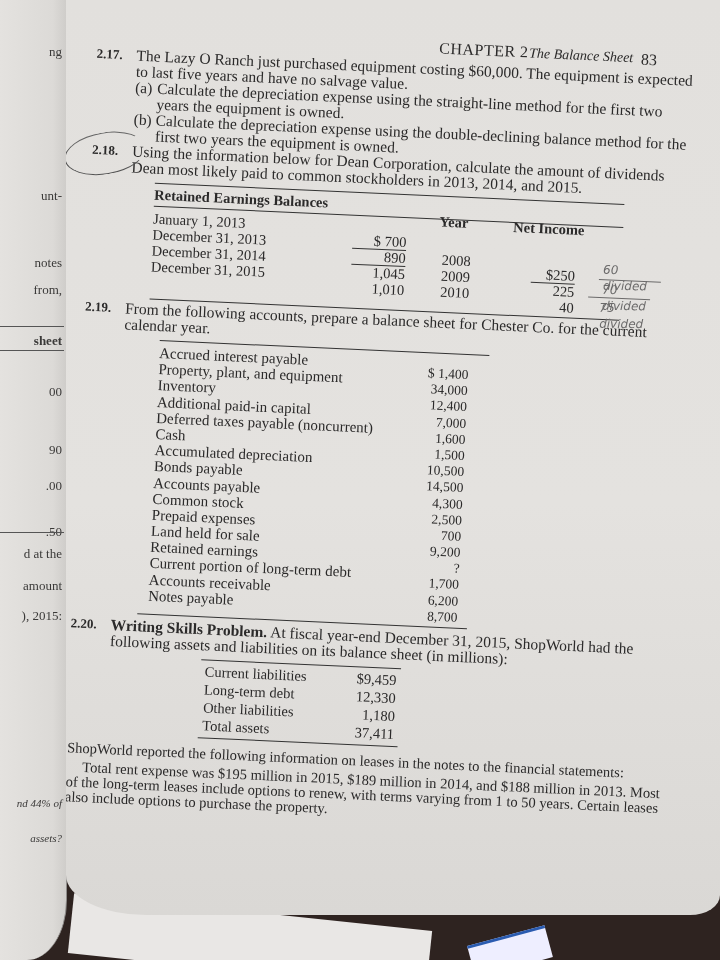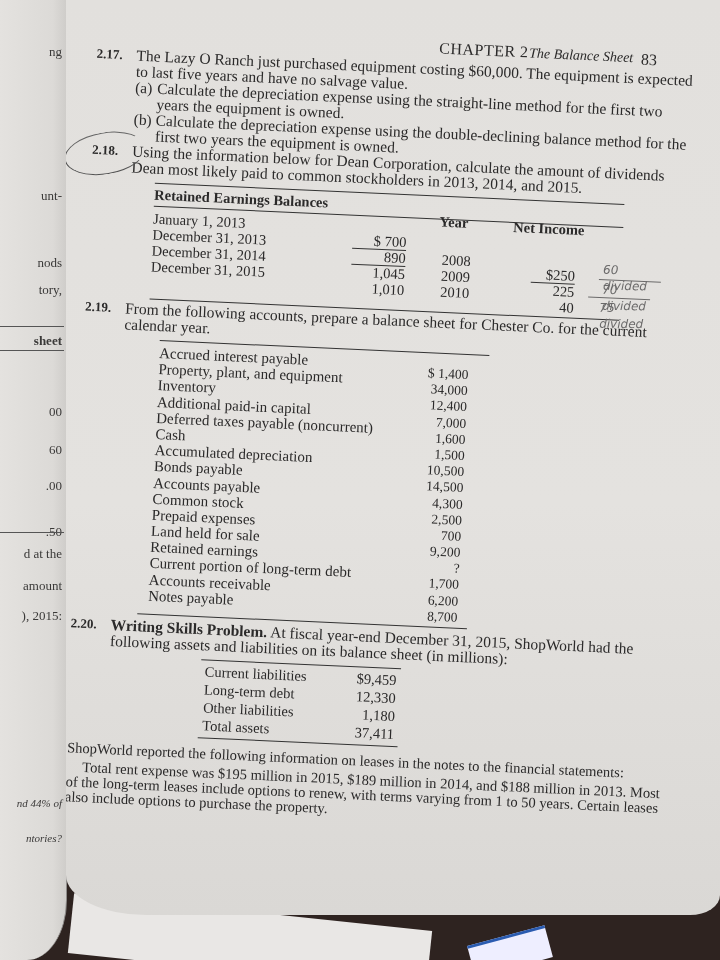--- a/index.html
+++ b/index.html
@@ -91,35 +91,35 @@
 <body>
 
 <div class="desk-top"></div>
 <div class="desk-bottom"></div>
 <div class="paper-strip"></div>
 <div class="paper-strip2"></div>
 
 <div class="left-page">
   <div class="frag right" style="top:44px">ng</div>
   <div class="frag right" style="top:188px">unt-</div>
-  <div class="frag right" style="top:255px">nods</div>
-  <div class="frag right" style="top:282px">tory,</div>
+  <div class="frag right" style="top:255px">notes</div>
+  <div class="frag right" style="top:282px">from,</div>
   <div class="frag-rule" style="top:326px"></div>
   <div class="frag right" style="top:333px;font-weight:bold">sheet</div>
   <div class="frag-rule" style="top:350px"></div>
-  <div class="frag right" style="top:404px">00</div>
-  <div class="frag right" style="top:442px">60</div>
+  <div class="frag right" style="top:384px">00</div>
+  <div class="frag right" style="top:442px">90</div>
   <div class="frag right" style="top:478px">.00</div>
   <div class="frag right" style="top:524px">.50</div>
   <div class="frag-rule" style="top:532px"></div>
   <div class="frag right" style="top:546px">d at the</div>
   <div class="frag right" style="top:578px">amount</div>
   <div class="frag right" style="top:608px">), 2015:</div>
   <div class="frag right italic" style="top:797px">nd 44% of</div>
-  <div class="frag right italic" style="top:832px">ntories?</div>
+  <div class="frag right italic" style="top:832px">assets?</div>
 </div>
 
 <div class="right-page">
   <div class="page-content">
 
     <div class="running-head">
       <span class="chapter">CHAPTER 2</span>
       <span class="section">The Balance Sheet</span>
       <span class="page-num">83</span>
     </div>

